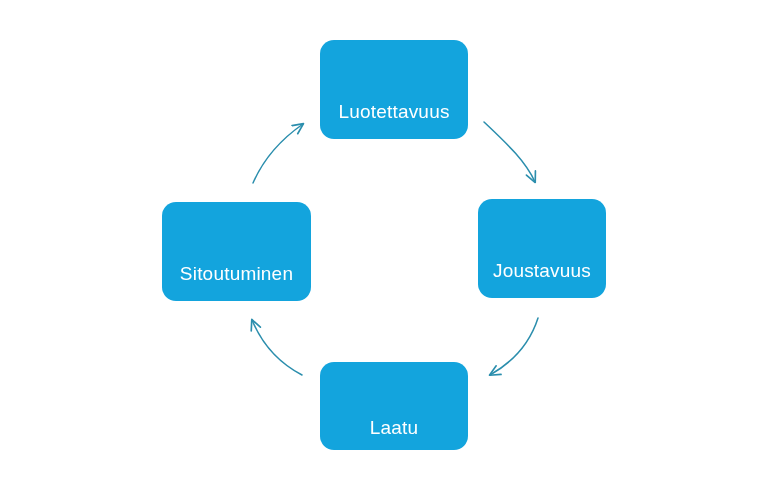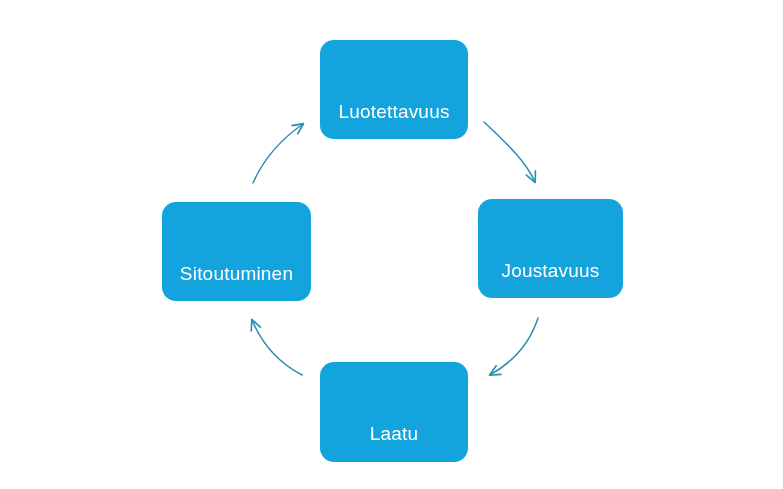--- a/index.html
+++ b/index.html
@@ -46,28 +46,28 @@
   }
   #node-top {
     left: 320px;
     top: 40px;
     width: 148px;
     height: 99px;
   }
   #node-right {
     left: 478px;
     top: 199px;
-    width: 145px;
+    width: 128px;
     height: 99px;
   }
   #node-bottom {
     left: 320px;
     top: 362px;
     width: 148px;
-    height: 100px;
+    height: 88px;
   }
   #node-left {
     left: 162px;
     top: 202px;
     width: 149px;
     height: 99px;
   }
 </style>
 </head>
 <body>

